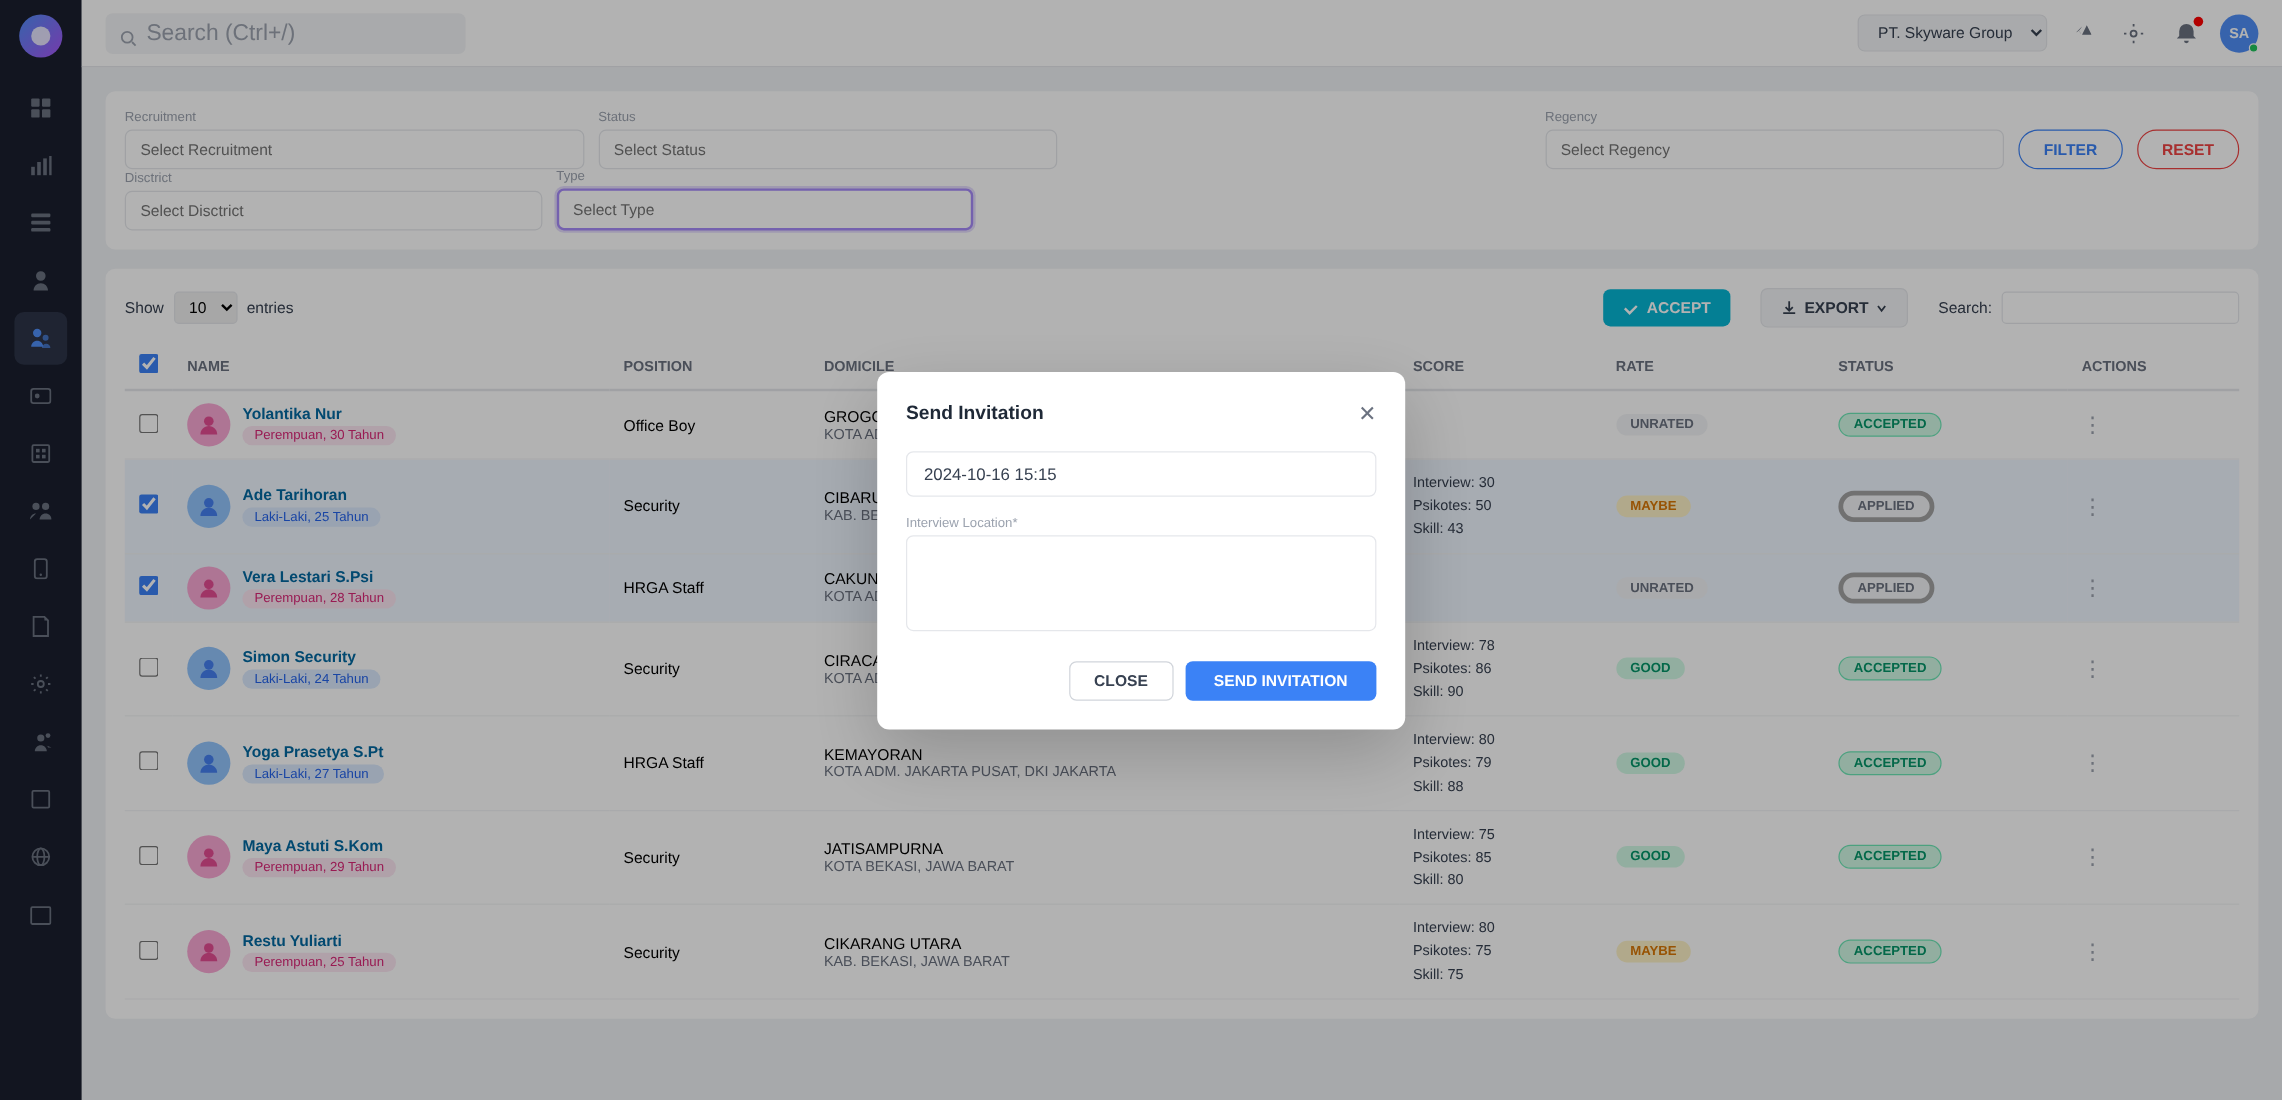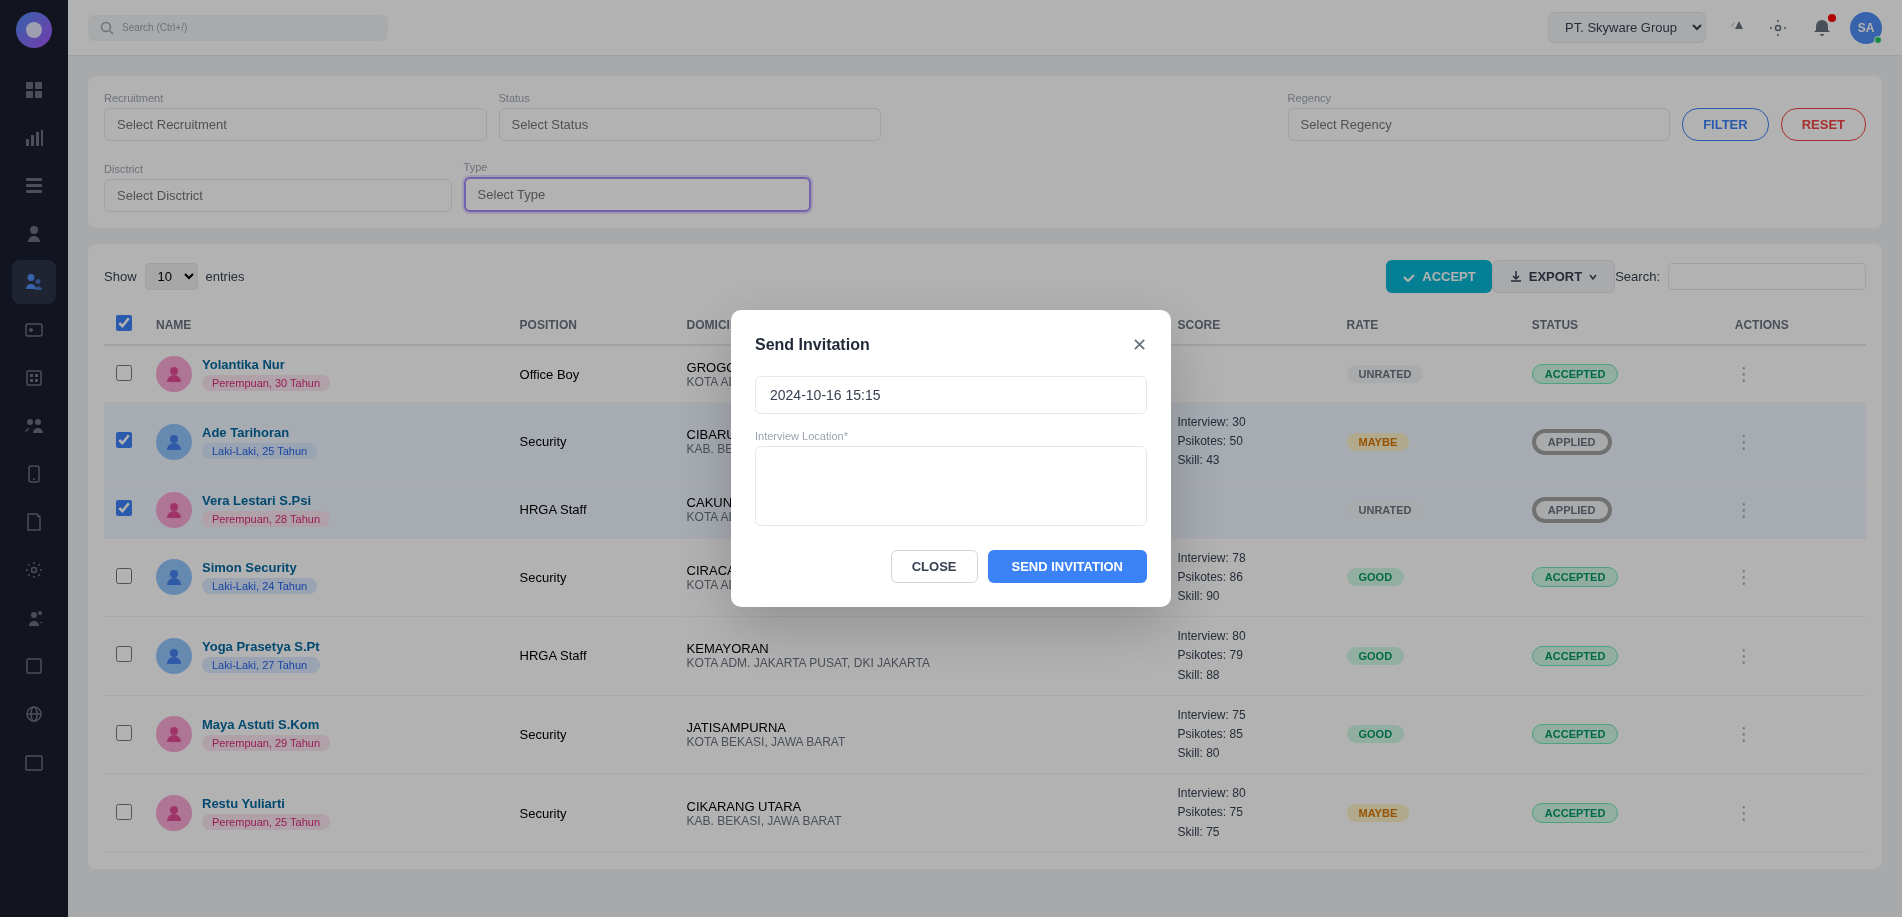--- a/index.html
+++ b/index.html
@@ -41,24 +41,24 @@
       background: #fff;
       height: 56px;
       display: flex;
       align-items: center;
       padding: 0 20px;
       gap: 12px;
       border-bottom: 1px solid #e5e7eb;
       flex-shrink: 0;
     }
     .search-bar {
-      display: flex; align-items: center; gap: 8px;
+      display: flex; align-items: flex-end; gap: 8px;
       background: #f3f4f6; border-radius: 6px;
       padding: 6px 12px; flex: 1; max-width: 300px;
-      color: #9ca3af; font-size: 10px;
+      color: #9ca3af; font-size: 19px;
     }
     .topbar-right { margin-left: auto; display: flex; align-items: center; gap: 12px; }
     .company-select {
       background: #f3f4f6; border: 1px solid #e5e7eb; border-radius: 6px;
       padding: 6px 12px; font-size: 13px; color: #374151;
     }
     .topbar-icon { width: 32px; height: 32px; display: flex; align-items: center; justify-content: center; cursor: pointer; color: #6b7280; font-size: 16px; position: relative; }
     .notif-badge { position: absolute; top: 2px; right: 2px; width: 8px; height: 8px; background: red; border-radius: 50%; }
     .avatar { width: 32px; height: 32px; background: #4f8ef7; border-radius: 50%; display: flex; align-items: center; justify-content: center; color: #fff; font-size: 12px; font-weight: bold; position: relative; }
     .avatar-dot { position: absolute; bottom: 0; right: 0; width: 8px; height: 8px; background: #22c55e; border-radius: 50%; border: 1px solid #fff; }
@@ -84,21 +84,21 @@
       cursor: pointer; border: none;
     }
     .filter-btn-blue { background: #fff; border: 1px solid #3b82f6; color: #3b82f6; }
     .filter-btn-red { background: #fff; border: 1px solid #ef4444; color: #ef4444; }
 
     
     .table-container { background: #fff; border-radius: 8px; padding: 16px; }
     .table-toolbar { display: flex; align-items: center; gap: 12px; margin-bottom: 12px; }
     .show-entries { display: flex; align-items: center; gap: 8px; font-size: 13px; color: #374151; }
     .entries-select { border: 1px solid #e5e7eb; border-radius: 4px; padding: 4px 8px; font-size: 13px; }
-    .toolbar-right { margin-left: auto; display: flex; gap: 0; }
+    .toolbar-right { margin-left: auto; display: flex; gap: 25px; align-items: center; }
     .accept-btn {
       background: #06b6d4; color: #fff; border: none;
       border-radius: 6px; padding: 8px 16px; font-size: 13px;
       font-weight: 600; cursor: pointer; display: flex; align-items: center; gap: 6px;
     }
     .export-btn {
       background: #f3f4f6; color: #374151; border: 1px solid #e5e7eb;
       border-radius: 6px; padding: 8px 16px; font-size: 13px;
       font-weight: 600; cursor: pointer; display: flex; align-items: center; gap: 6px;
     }
@@ -340,21 +340,21 @@
         <div class="filter-group" style="flex:1;">
           <input class="filter-input" style="visibility: hidden;">
         </div>
         <div class="filter-group">
           <label class="filter-label">Regency</label>
           <input class="filter-input" placeholder="Select Regency" style="">
         </div>
         <button class="filter-btn filter-btn-blue">FILTER</button>
         <button class="filter-btn filter-btn-red">RESET</button>
       </div>
-      <div class="filter-row" style="margin-top:20px;">
+      <div class="filter-row" style="margin-top:0;">
         <div class="filter-group">
           <label class="filter-label">Disctrict</label>
           <input class="filter-input" placeholder="Select Disctrict" style="">
         </div>
         <div class="filter-group">
           <label class="filter-label">Type</label>
           <input class="filter-input" style="border: 2px solid rgb(167, 139, 250); box-shadow: rgba(167, 139, 250, 0.3) 0px 0px 0px 2px;" placeholder="Select Type">
         </div>
         <div class="filter-group" style="flex:3;"></div>
       </div>

